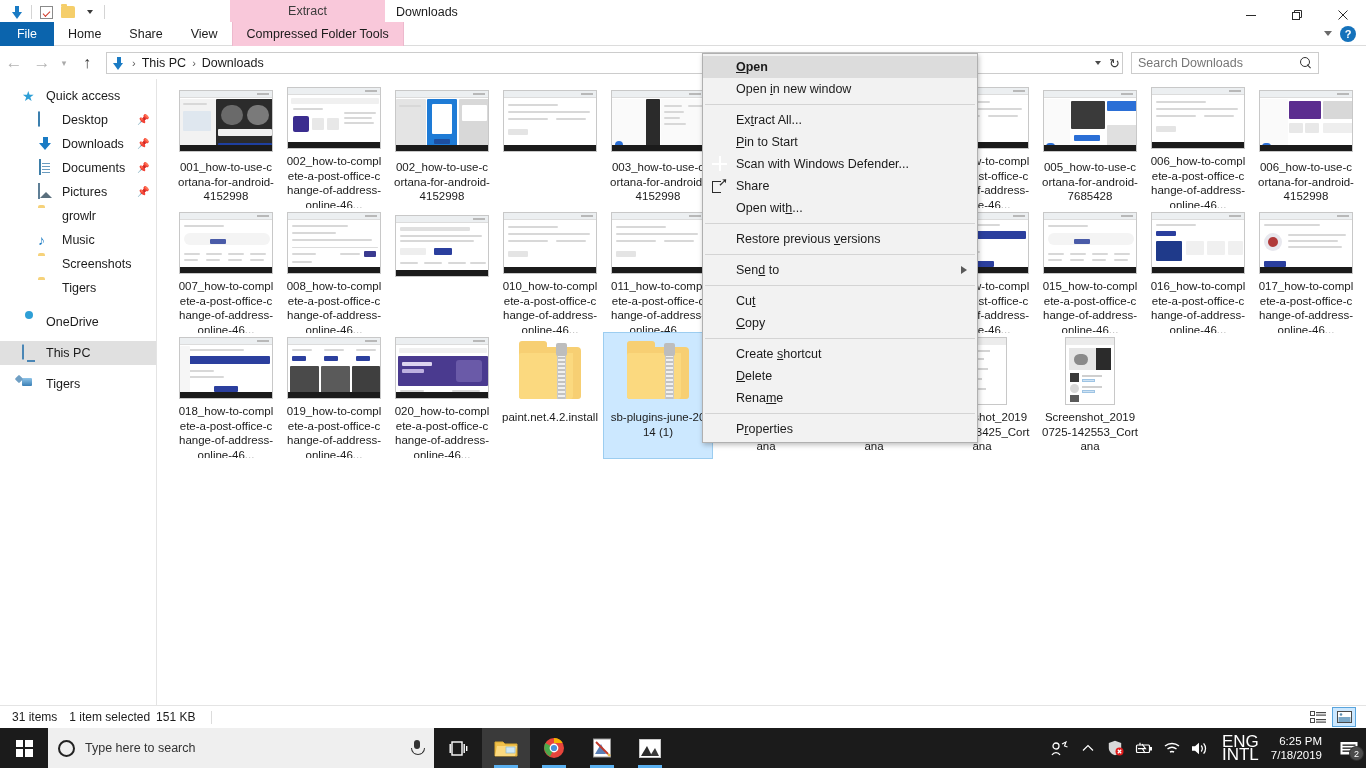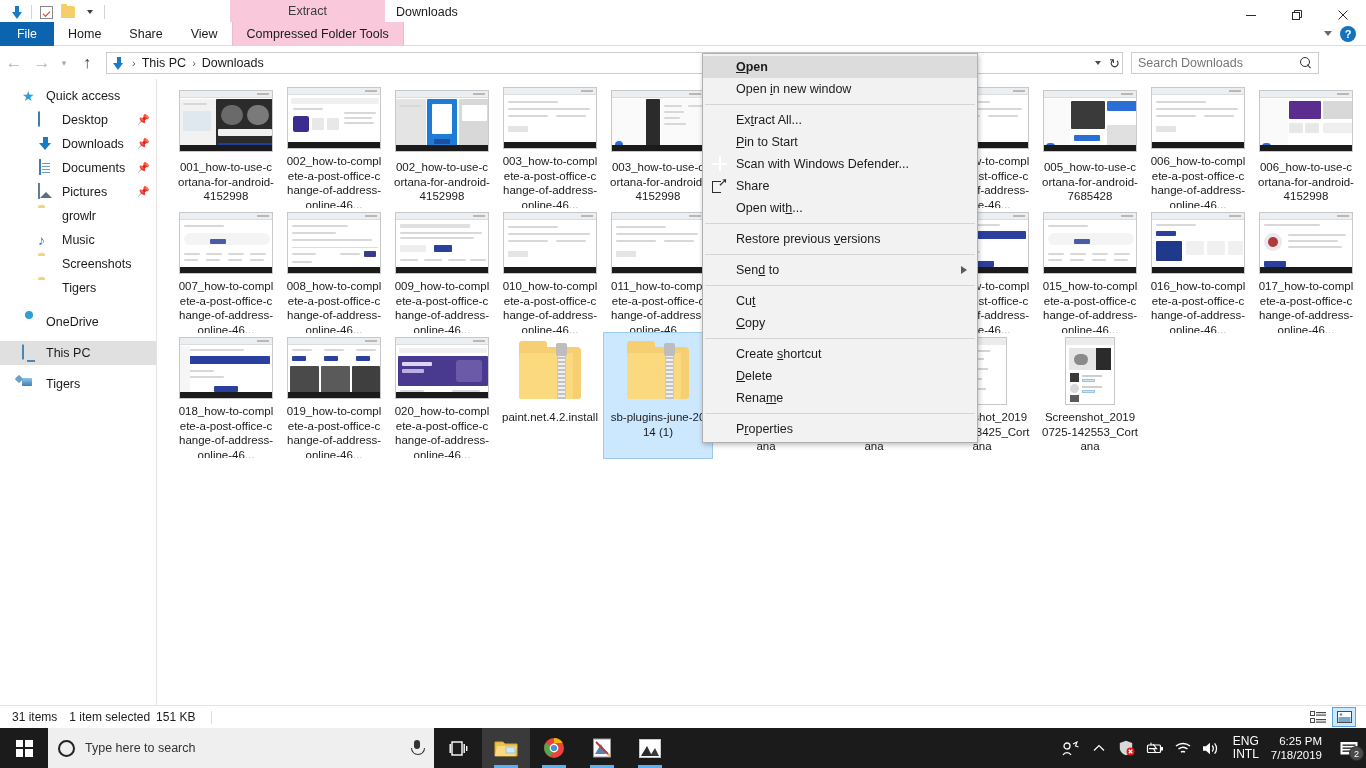--- a/index.html
+++ b/index.html
@@ -245,21 +245,21 @@
   .mic { margin-left: auto; width: 14px; height: 17px; position: relative; }
   .mic::before { content:""; position:absolute; left:4px; top:0; width:6px; height:9px; background:#333; border-radius:3px; }
   .mic::after { content:""; position:absolute; left:1px; top:8px; width:12px; height:6px; border:1.5px solid #333; border-top:none; border-radius:0 0 7px 7px; }
   .tbicon { width: 48px; height: 40px; display: flex; align-items: center; justify-content: center; position: relative; }
   .tbicon.active { background: #3a3a3a; }
   .tbicon.active::after, .tbicon.running::after {
     content: ""; position: absolute; left: 12px; bottom: 0; width: 24px; height: 3px; background: #5ab0f0;
   }
   .tray { margin-left: auto; display: flex; align-items: center; height: 40px; color: #fff; }
   .tray-ico { width: 28px; height: 40px; display: flex; align-items: center; justify-content: center; font-size: 13px; color: #fff; }
-  .tray-lang { font-size: 12px; line-height: 13px; text-align: center; padding: 0 8px; color: #fff; }
+  .tray-lang { font-size: 17px; line-height: 13px; text-align: center; padding: 0 8px; color: #fff; }
   .tray-clock { font-size: 11.5px; line-height: 14px; text-align: right; padding: 0 10px 0 4px; color: #fff; }
   .tray-notif { width: 34px; height: 40px; display: flex; align-items: center; justify-content: center; position: relative; }
   .notif-badge {
     position: absolute; right: 2px; bottom: 7px; width: 15px; height: 15px; border-radius: 50%;
     background: #4a4a4a; color: #fff; font-size: 9px; display: flex; align-items: center; justify-content: center;
     border: 1px solid #2b2b2b;
   }
 
   
   .ctxmenu {
@@ -499,21 +499,20 @@
                 <div class="ln" style="left:4px;top:5px;width:50px;"></div>
                 <div class="ln" style="left:4px;top:12px;width:70px;"></div>
                 <div class="ln" style="left:4px;top:19px;width:40px;"></div>
                 <div class="ln" style="left:52px;top:12px;width:34px;"></div>
                 <div class="ln" style="left:52px;top:19px;width:30px;"></div>
                 <div class="blk" style="left:4px;top:30px;width:20px;height:6px;background:#e4e4e4;"></div>
               </div>
               <div class="bar"></div>
             </div>
           </div>
-          <div class="fname">003_how-to-complete-a-post-office-change-of-address-online-46...</div>
         </div>
         <div class="cell">
           <div class="thumb">
             <div class="browser">
               <div class="chrome-top"></div>
               <div class="pg">
                 <div class="blk" style="left:0;top:0;width:34px;height:54px;background:#fafafa;"></div>
                 <div class="blk" style="left:34px;top:0;width:14px;height:54px;background:#2b2b2b;"></div>
                 <div class="blk" style="left:49px;top:0;width:45px;height:54px;background:#fafafa;"></div>
                 <div class="ln" style="left:52px;top:6px;width:18px;"></div>
@@ -686,21 +685,20 @@
                 <div class="blk" style="left:4px;top:24px;width:26px;height:7px;background:#eeeeee;"></div>
                 <div class="blk" style="left:38px;top:24px;width:18px;height:7px;background:#2b3f9e;"></div>
                 <div class="ln" style="left:4px;top:38px;width:18px;"></div>
                 <div class="ln" style="left:28px;top:38px;width:18px;"></div>
                 <div class="ln" style="left:52px;top:38px;width:18px;"></div>
                 <div class="ln" style="left:74px;top:38px;width:16px;"></div>
               </div>
               <div class="bar"></div>
             </div>
           </div>
-          <div class="fname">009_how-to-complete-a-post-office-change-of-address-online-46...</div>
         </div>
         <div class="cell">
           <div class="thumb">
             <div class="browser">
               <div class="chrome-top"></div>
               <div class="pg">
                 <div class="ln" style="left:4px;top:5px;width:50px;"></div>
                 <div class="ln" style="left:4px;top:12px;width:70px;"></div>
                 <div class="ln" style="left:4px;top:19px;width:40px;"></div>
                 <div class="ln" style="left:52px;top:12px;width:34px;"></div>

